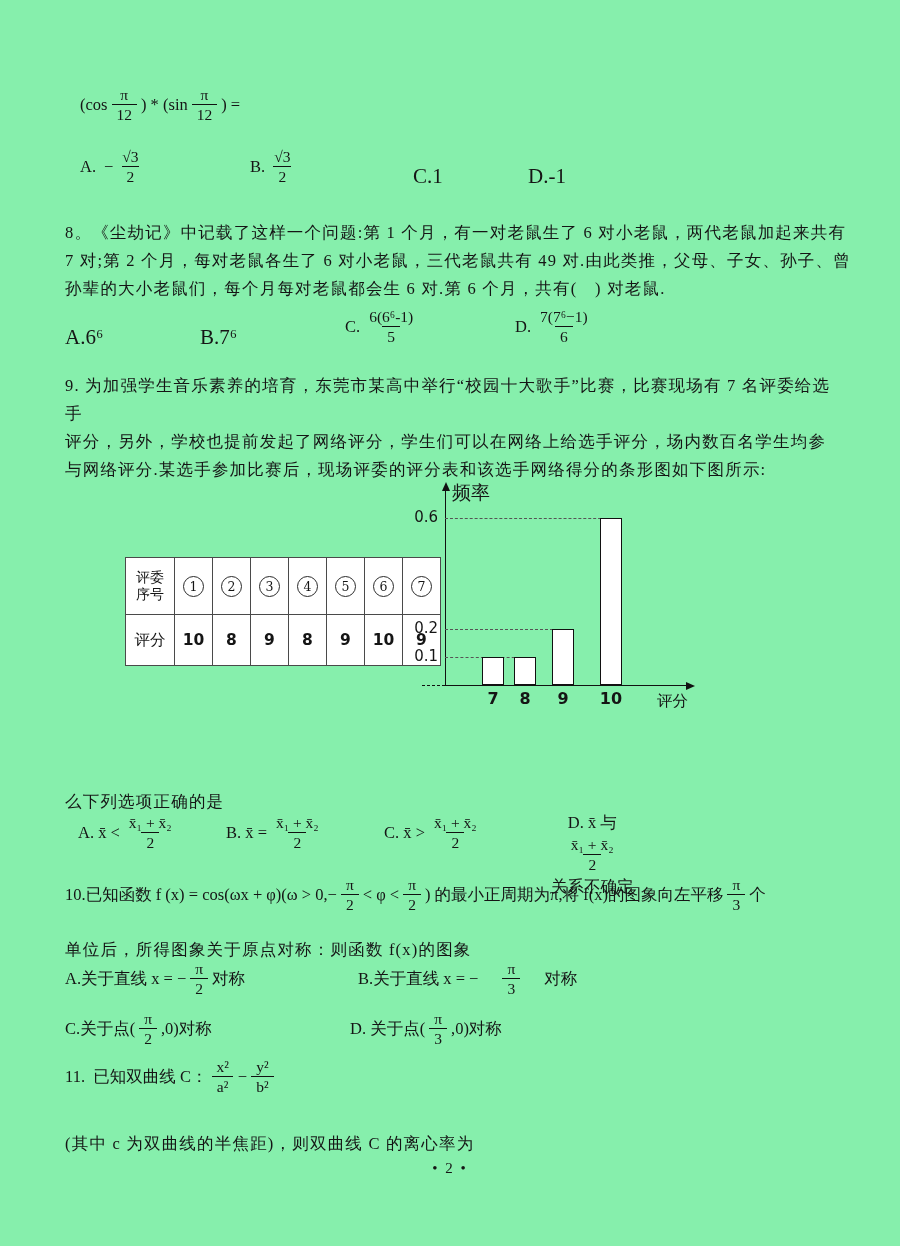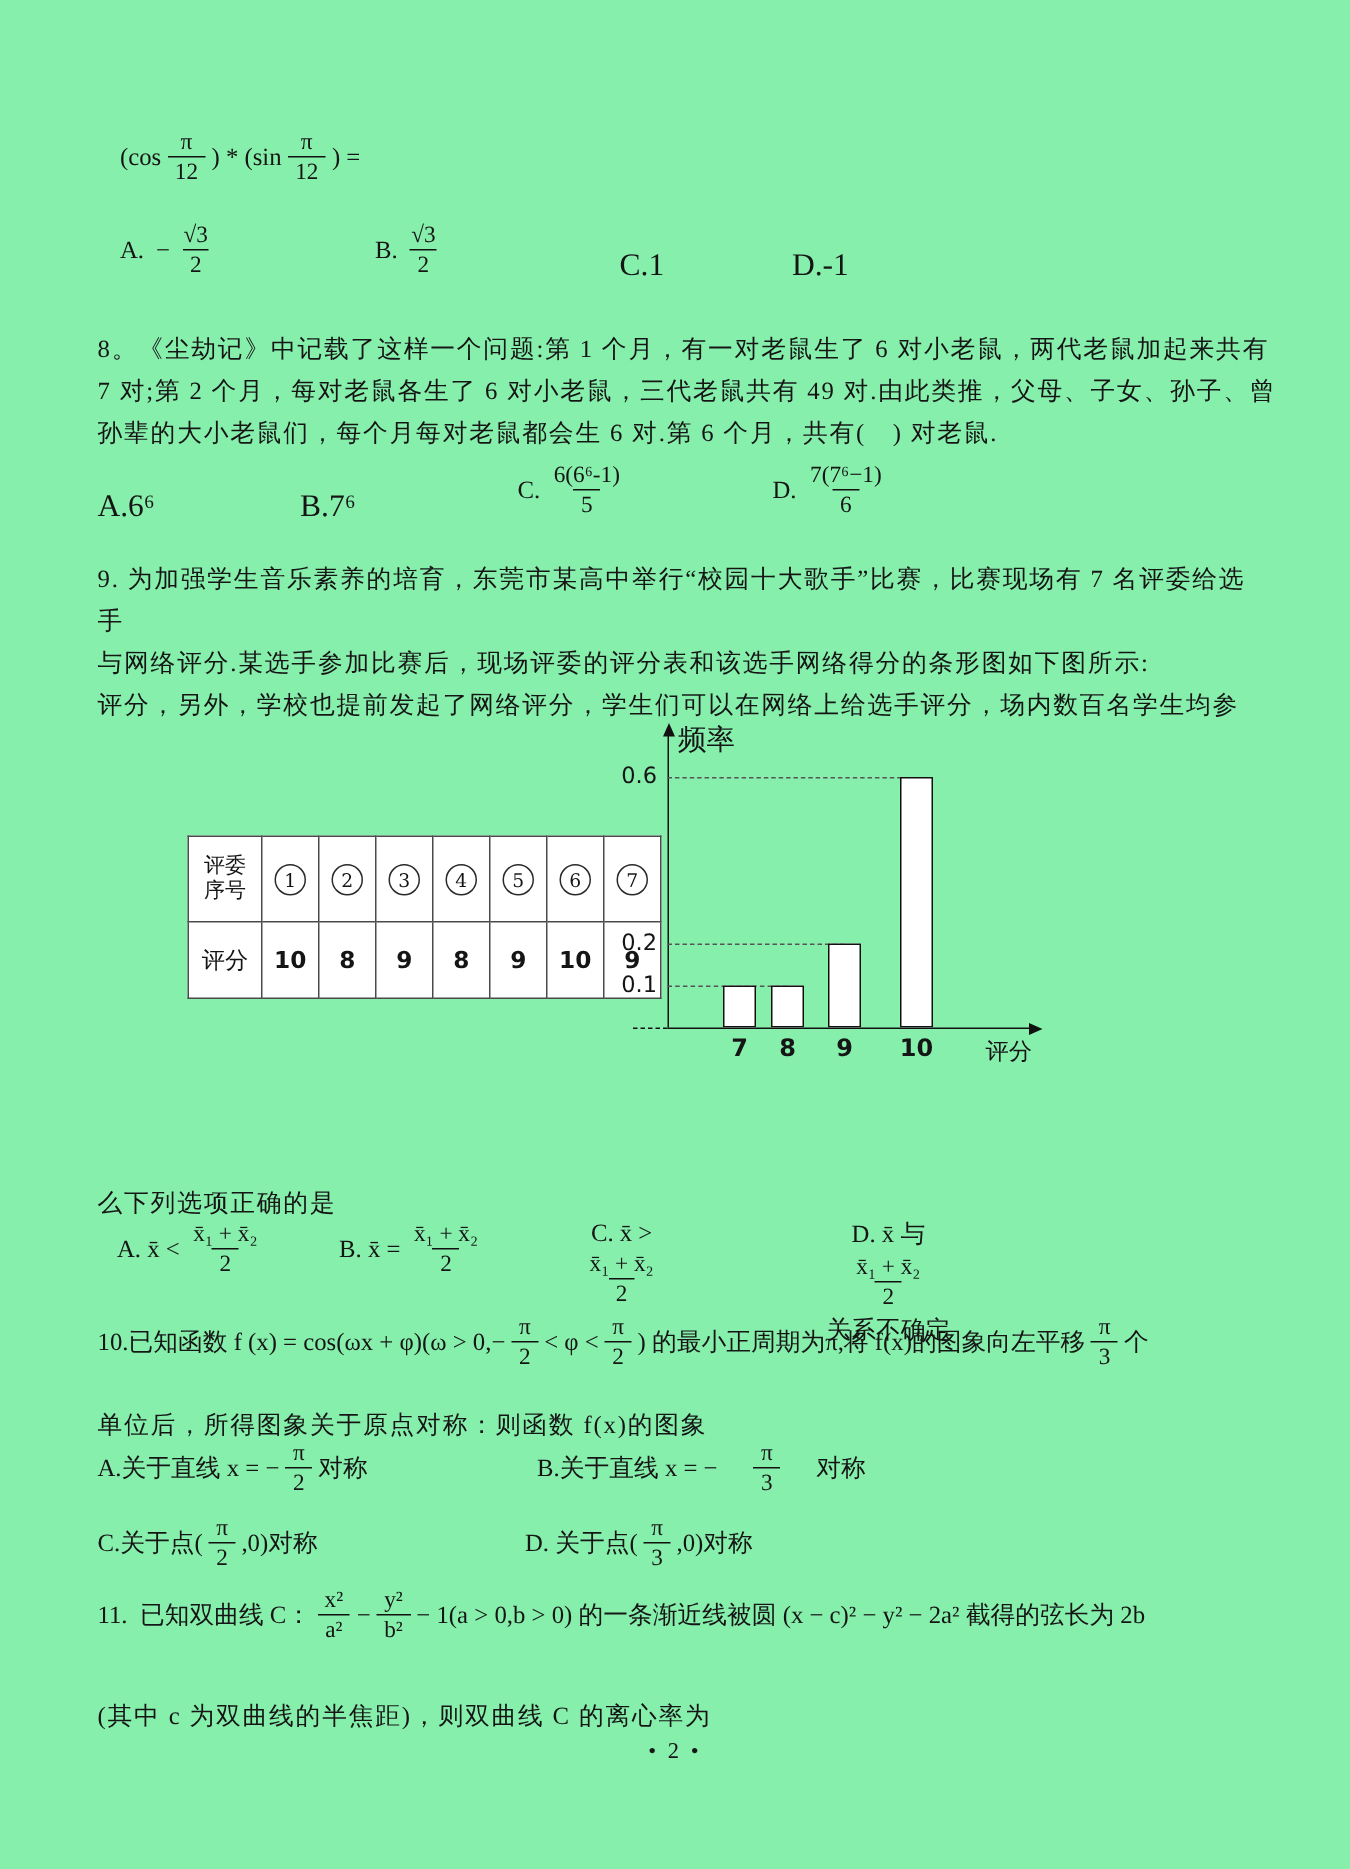--- a/index.html
+++ b/index.html
@@ -83,22 +83,22 @@
     <span class="tok">D.</span>
     <span class="frac">
         <span class="num">7(7⁶−1)</span>
         <span class="den">6</span>
       </span>
   </div>
 
   <div class="abs" style="left:65px;top:372px;width:788px;">
     <div class="cjk">9.  为加强学生音乐素养的培育，东莞市某高中举行“校园十大歌手”比赛，比赛现场有 7 名评委给选</div>
     <div class="cjk">手</div>
+    <div class="cjk">评分，另外，学校也提前发起了网络评分，学生们可以在网络上给选手评分，场内数百名学生均参</div>
     <div class="cjk">与网络评分.某选手参加比赛后，现场评委的评分表和该选手网络得分的条形图如下图所示:</div>
-    <div class="cjk">评分，另外，学校也提前发起了网络评分，学生们可以在网络上给选手评分，场内数百名学生均参</div>
   </div>
 
   <table class="judges abs" style="left:125px;top:557px;">
     <tbody>
         <tr class="r1">
       <td class="c1">
         <div class="hd2">评委</div>
         <div class="hd2">序号</div>
       </td>
       <td class="cn"><span class="circ">1</span></td>
@@ -155,21 +155,21 @@
         <span class="den">2</span>
       </span>
   </div>
   <div class="abs opt" style="left:226px;top:812px;">
     <span class="tok">B.  x̄ =</span>
     <span class="frac">
         <span class="num">x̄₁ + x̄₂</span>
         <span class="den">2</span>
       </span>
   </div>
-  <div class="abs opt" style="left:384px;top:812px;flex-direction:column;">
+  <div class="abs opt" style="left:384px;top:812px;">
     <span class="tok">C.  x̄ &gt;</span>
     <span class="frac">
         <span class="num">x̄₁ + x̄₂</span>
         <span class="den">2</span>
       </span>
   </div>
   <div class="abs opt" style="left:551px;top:812px;flex-direction:column;">
     <span class="tok">D.  x̄ 与</span>
     <span class="frac">
         <span class="num">x̄₁ + x̄₂</span>
@@ -235,19 +235,18 @@
     <span class="tok">11.  已知双曲线 C：</span>
     <span class="frac">
         <span class="num">x²</span>
         <span class="den">a²</span>
       </span>
     <span class="tok">−</span>
     <span class="frac">
         <span class="num">y²</span>
         <span class="den">b²</span>
       </span>
-    <span class="tok">− 1(a &gt; 0,b &gt; 0) 的一条渐近线被圆 (x − c)² − y² − 2a² 截得的弦长为 2b</span>
   </div>
   <div class="abs cjk" style="left:65px;top:1130px;">(其中 c 为双曲线的半焦距)，则双曲线 C 的离心率为</div>
 
   <div class="abs footer" style="left:0;top:1160px;">• 2 •</div>
 
 </div>
 
 </body></html>

